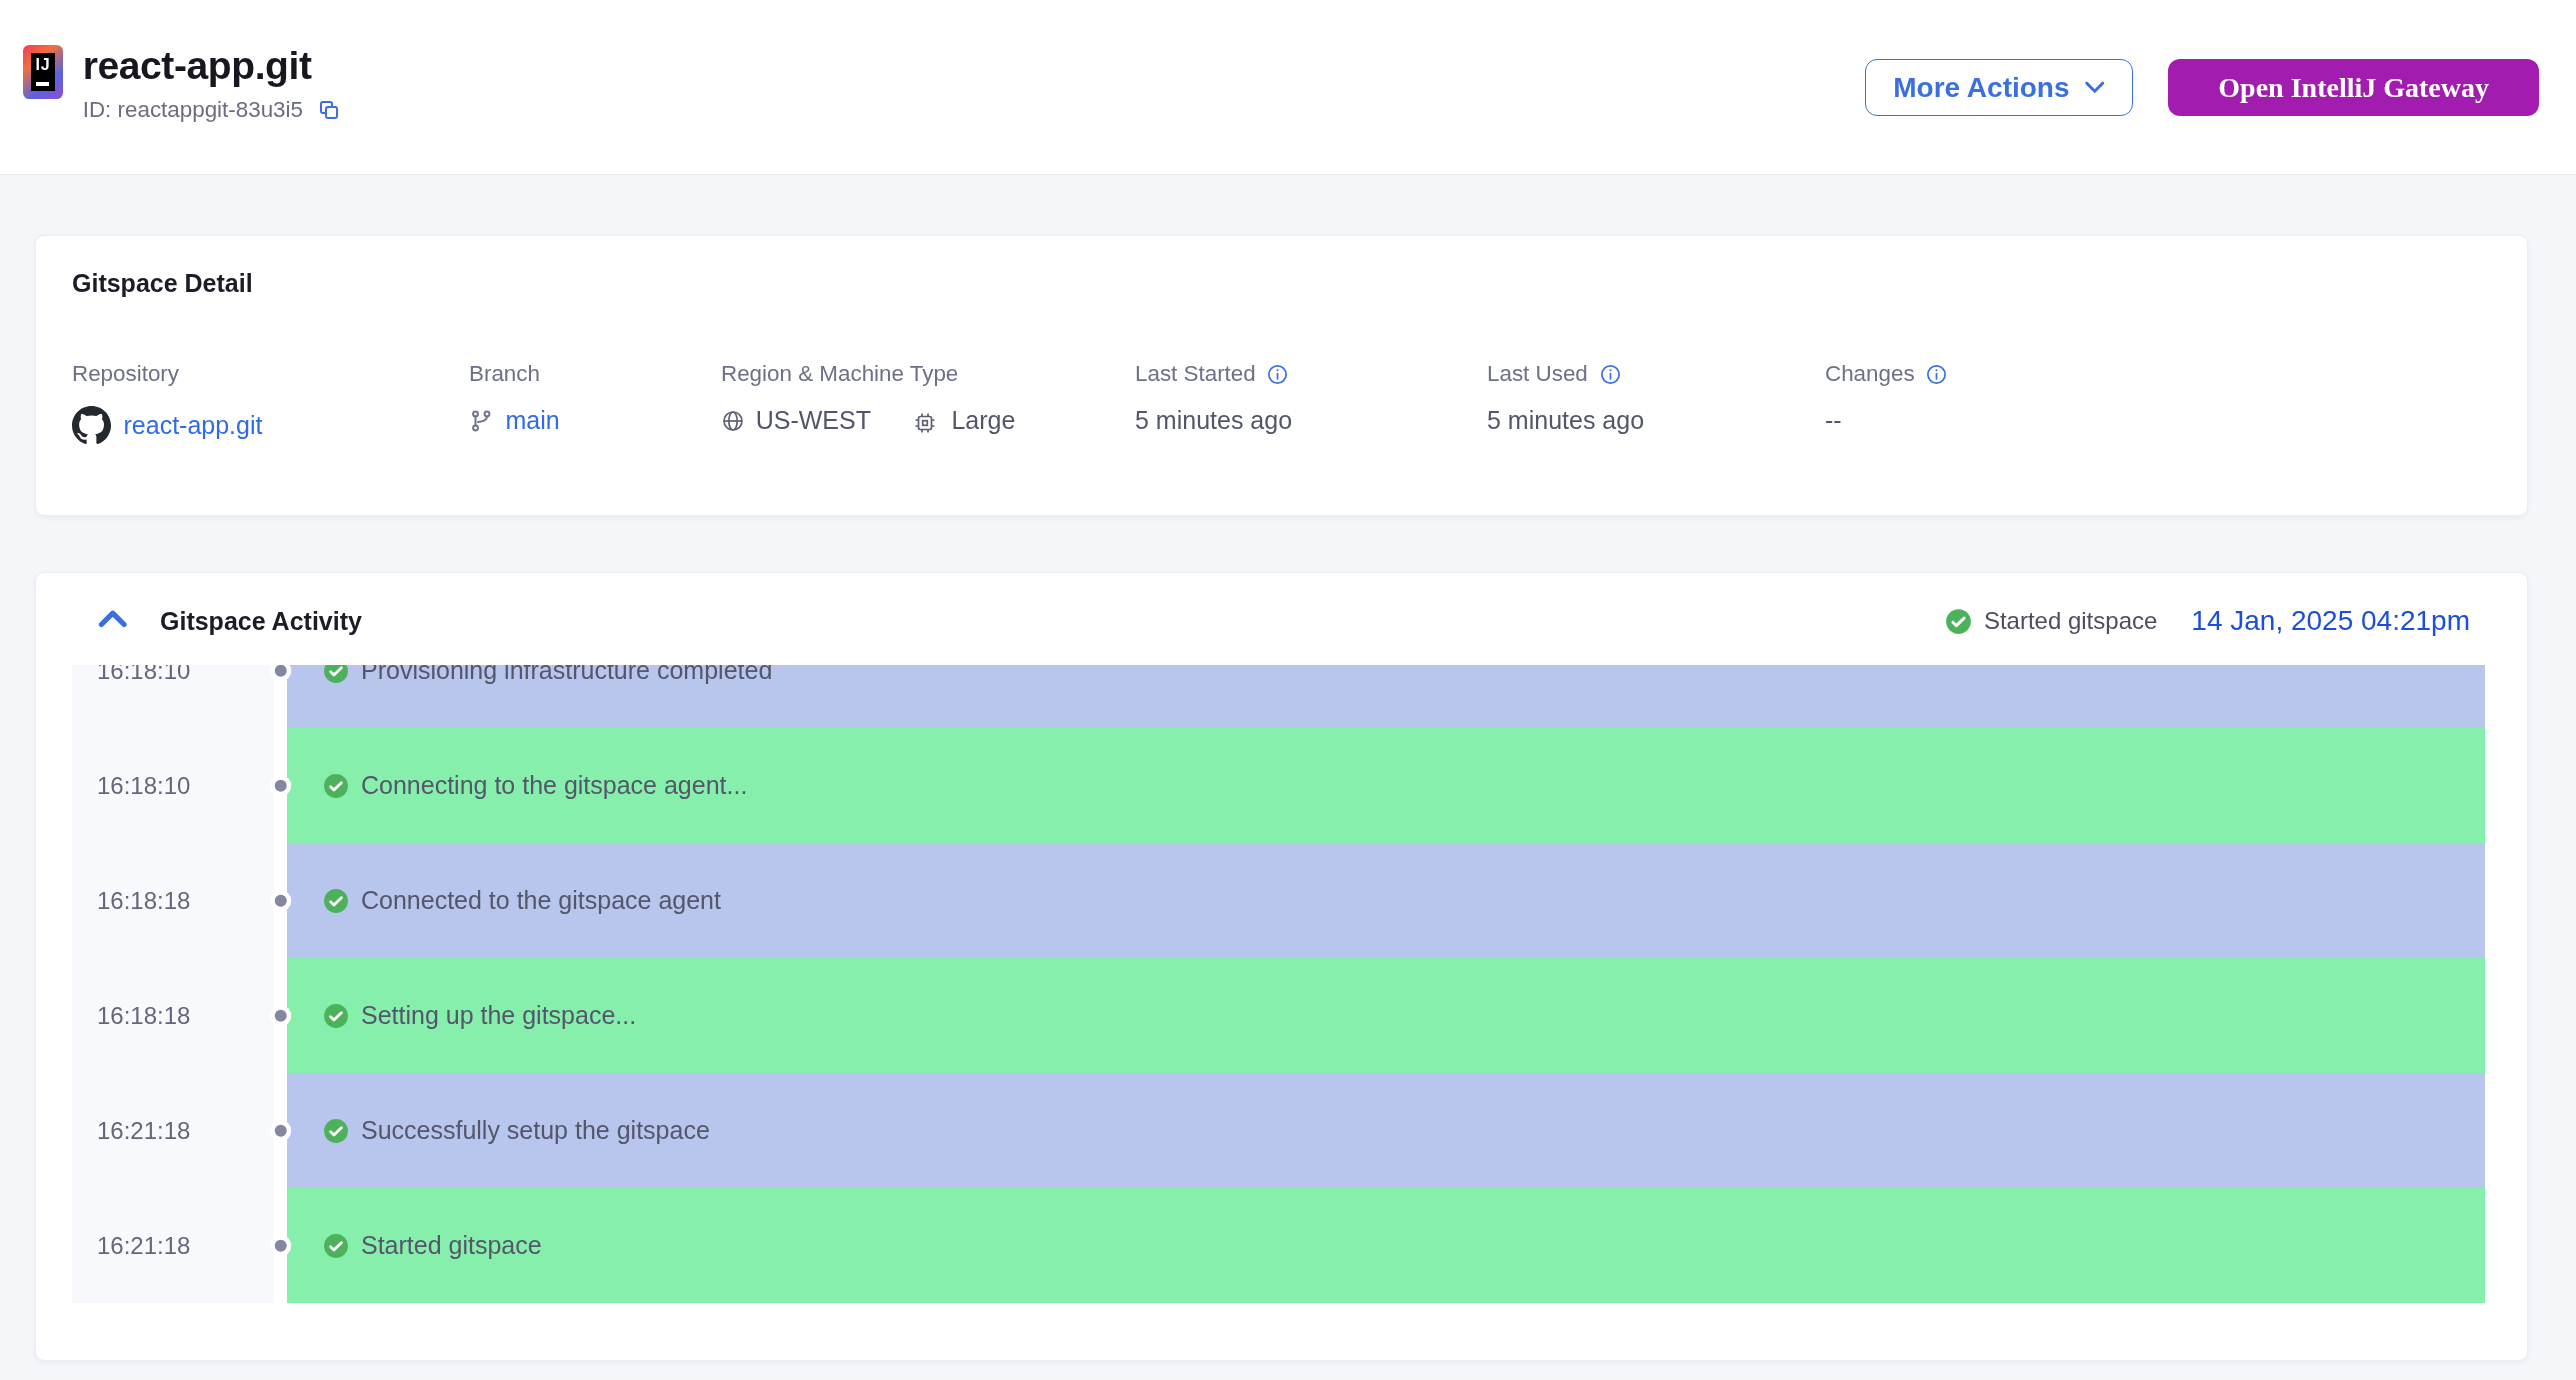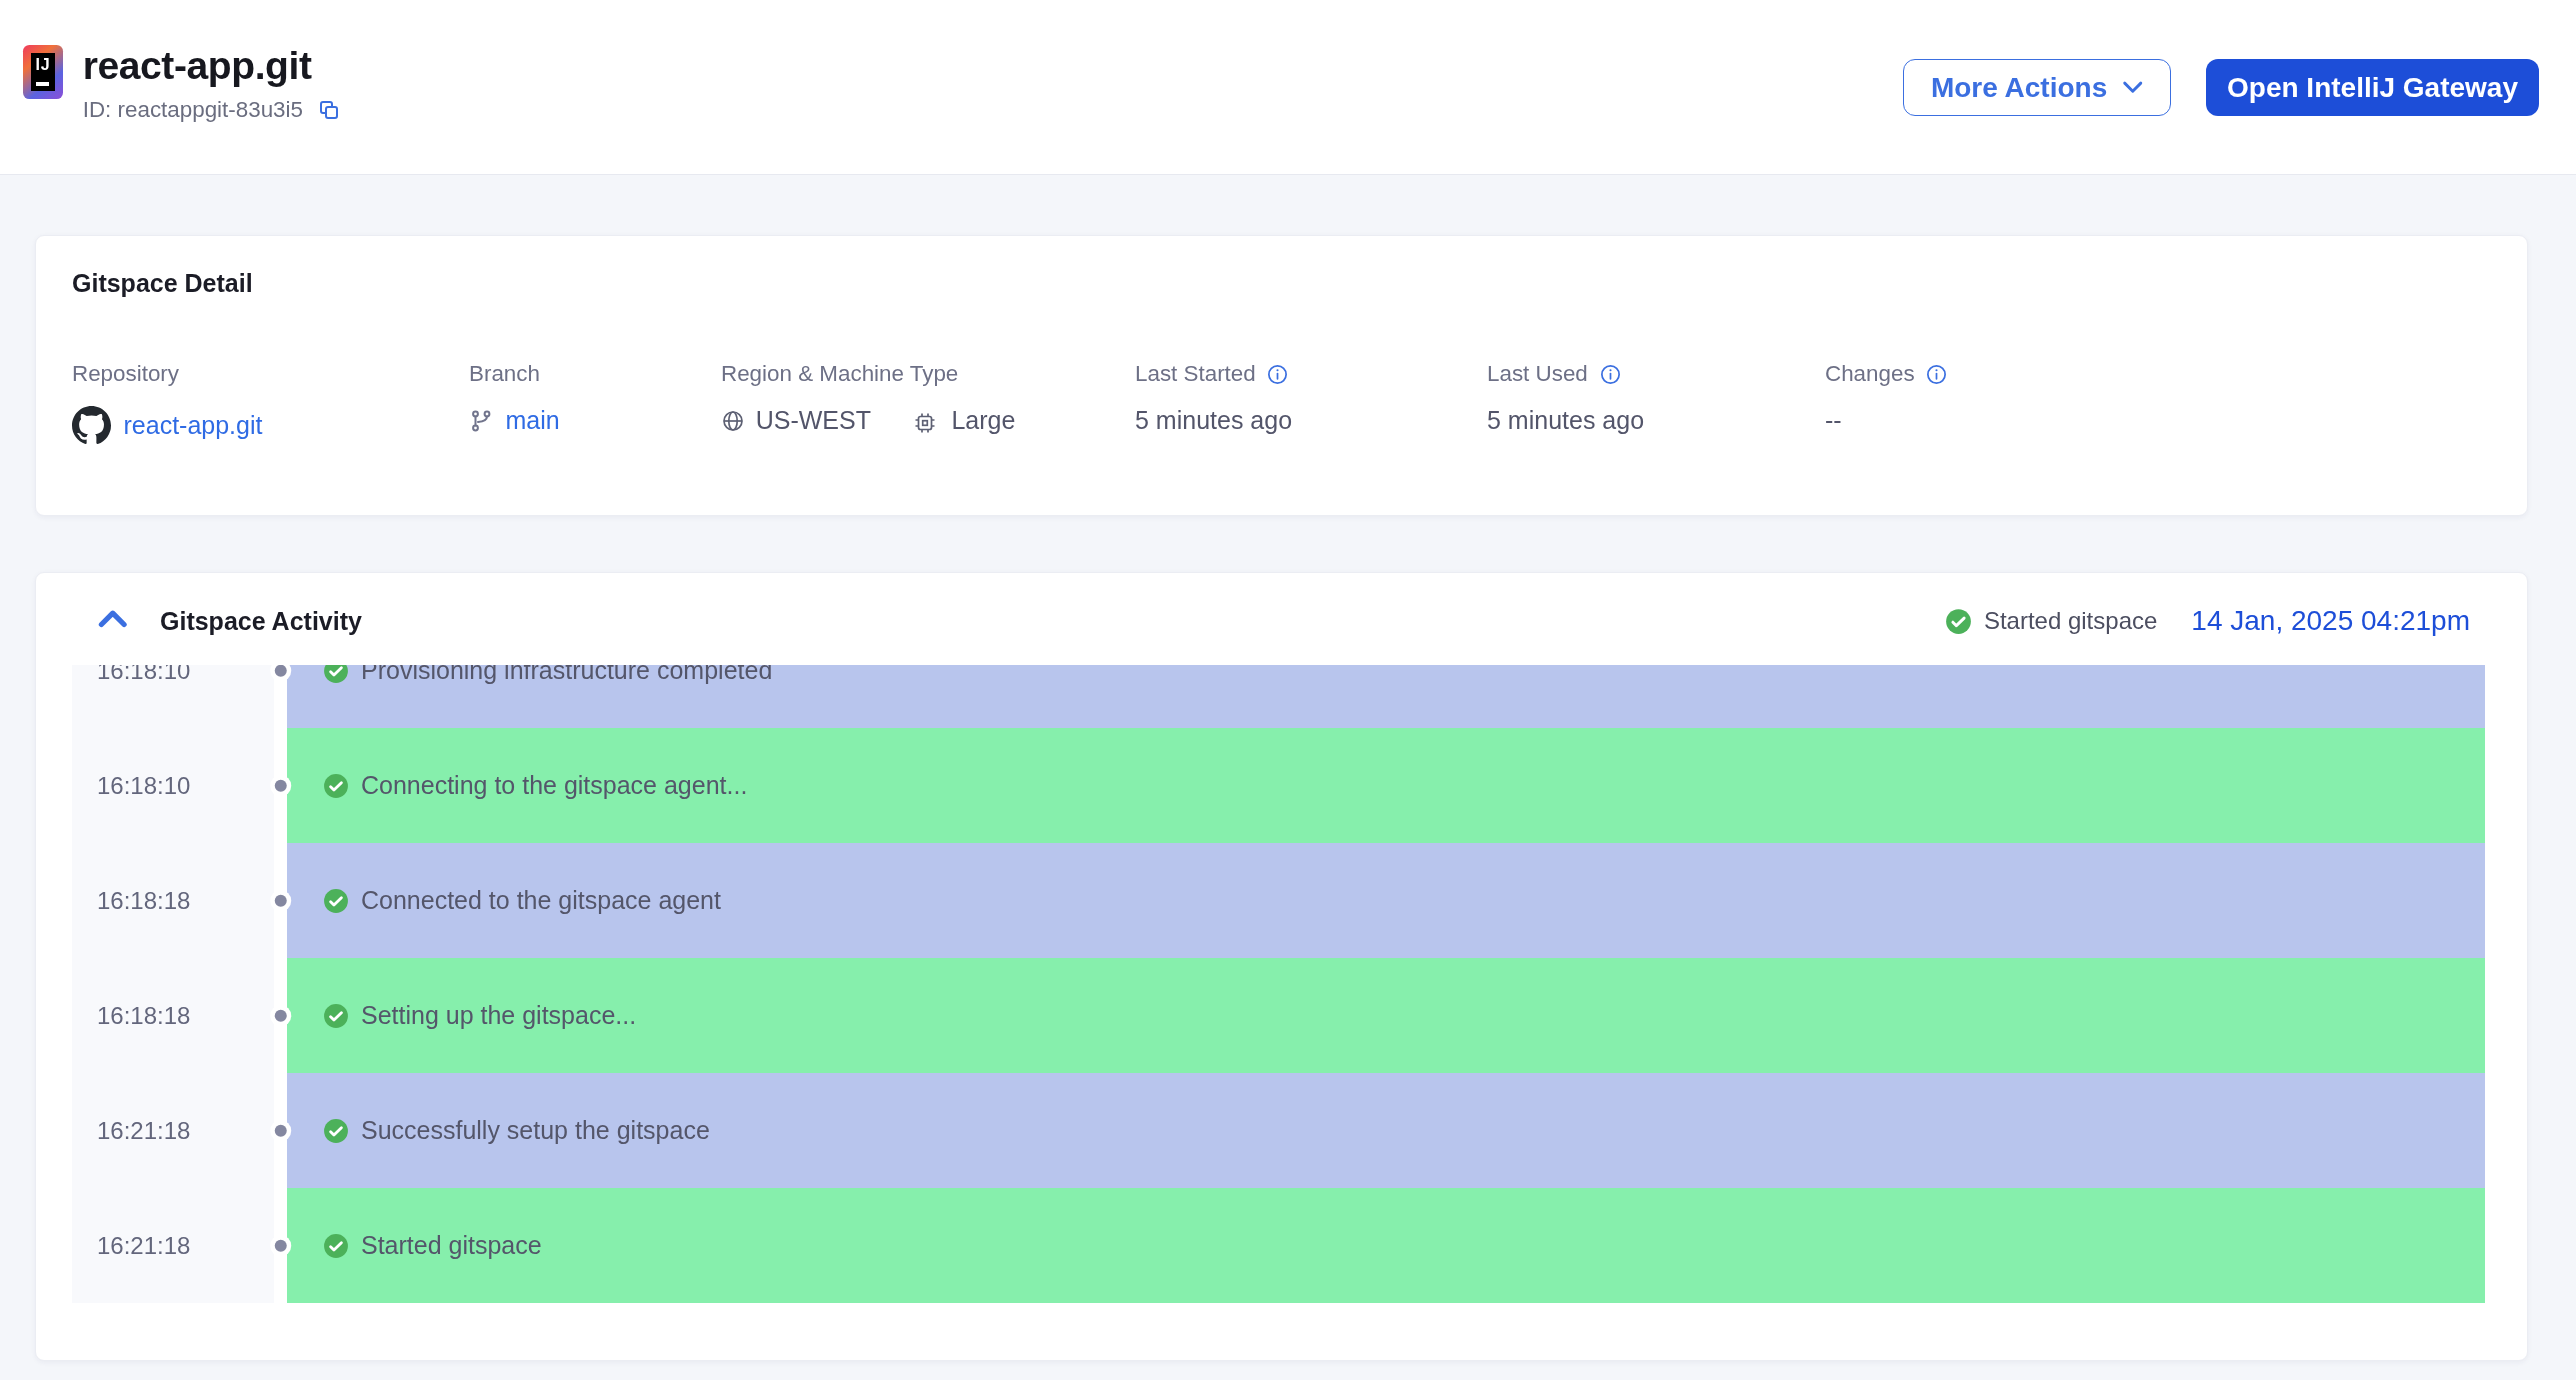--- a/index.html
+++ b/index.html
@@ -15,21 +15,21 @@
     background:linear-gradient(140deg,#ef3b5e 0%,#f0703a 30%,#5a63e0 68%,#8b4fd8 100%);}
   .ij-inner{position:absolute;inset:8px;background:#000;}
   .ij-letters{position:absolute;top:2.7px;left:4.5px;color:#fff;font-weight:700;font-size:16px;letter-spacing:0.9px;}
   .ij-bar{position:absolute;left:4.5px;bottom:5.4px;width:13.4px;height:3.6px;background:#fff;}
   .brand-text h1{margin:0;font-size:39px;font-weight:700;color:#17181f;letter-spacing:-0.4px;line-height:1.1;}
   .id-row{margin-top:9px;display:flex;align-items:center;gap:14.3px;font-size:22.4px;color:#6a6d7f;}
   .copy-icon{display:inline-flex;cursor:pointer;}
   .actions{position:absolute;right:37px;top:59px;display:flex;gap:35px;height:57px;}
   .btn{display:flex;align-items:center;justify-content:center;border-radius:12px;font-size:28px;font-weight:700;cursor:pointer;box-sizing:border-box;border:none;font-family:"Liberation Sans",sans-serif;}
   .btn-outline{background:#fff;border:1.8px solid #3b6fe0;color:#3b6fe0;padding:0 27px;gap:14.3px;}
-  .btn-primary{background:#1d4ed8;color:#fff;padding:0 21px;}
+  .btn-primary{background:#a21caf;color:#fff;padding:0 50px;font-family:Liberation Serif, serif;}
   
   .card{position:absolute;left:35px;width:2493px;background:#fff;border:0.9px solid #ebedf3;border-radius:9px;
     box-shadow:0 1.8px 5.4px rgba(40,48,90,.05);box-sizing:border-box;}
   .detail-card{top:235px;height:281px;}
   .activity-card{top:572px;height:789px;}
   .card-title{position:absolute;left:36px;top:33px;margin:0;font-size:25px;font-weight:700;color:#1b1c26;}
   
   .detail-grid{position:absolute;left:36px;top:125px;right:27px;display:flex;}
   .dcol{flex:none;}
   .dcol .lbl{display:flex;align-items:center;gap:10.7px;font-size:22.4px;color:#6d7086;}

